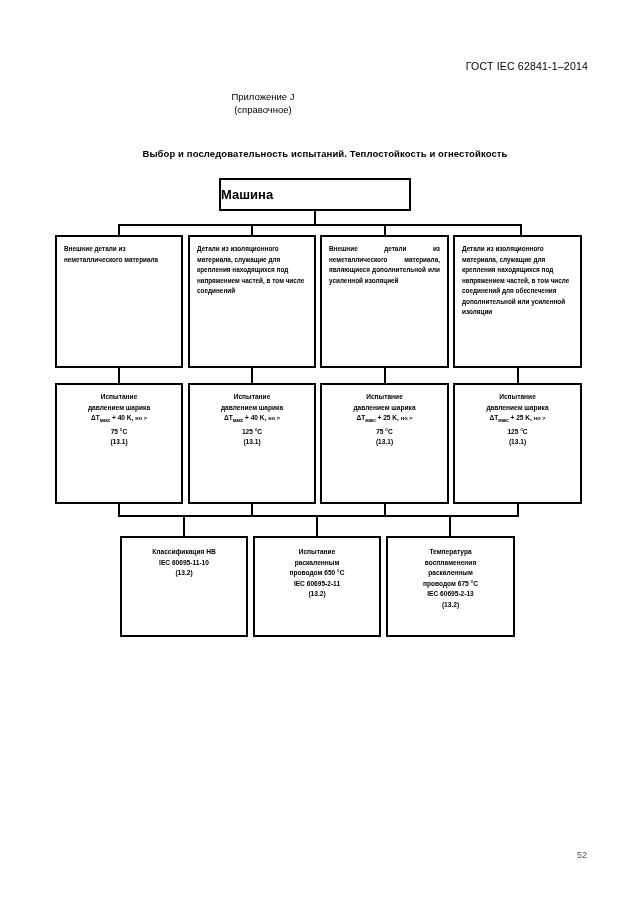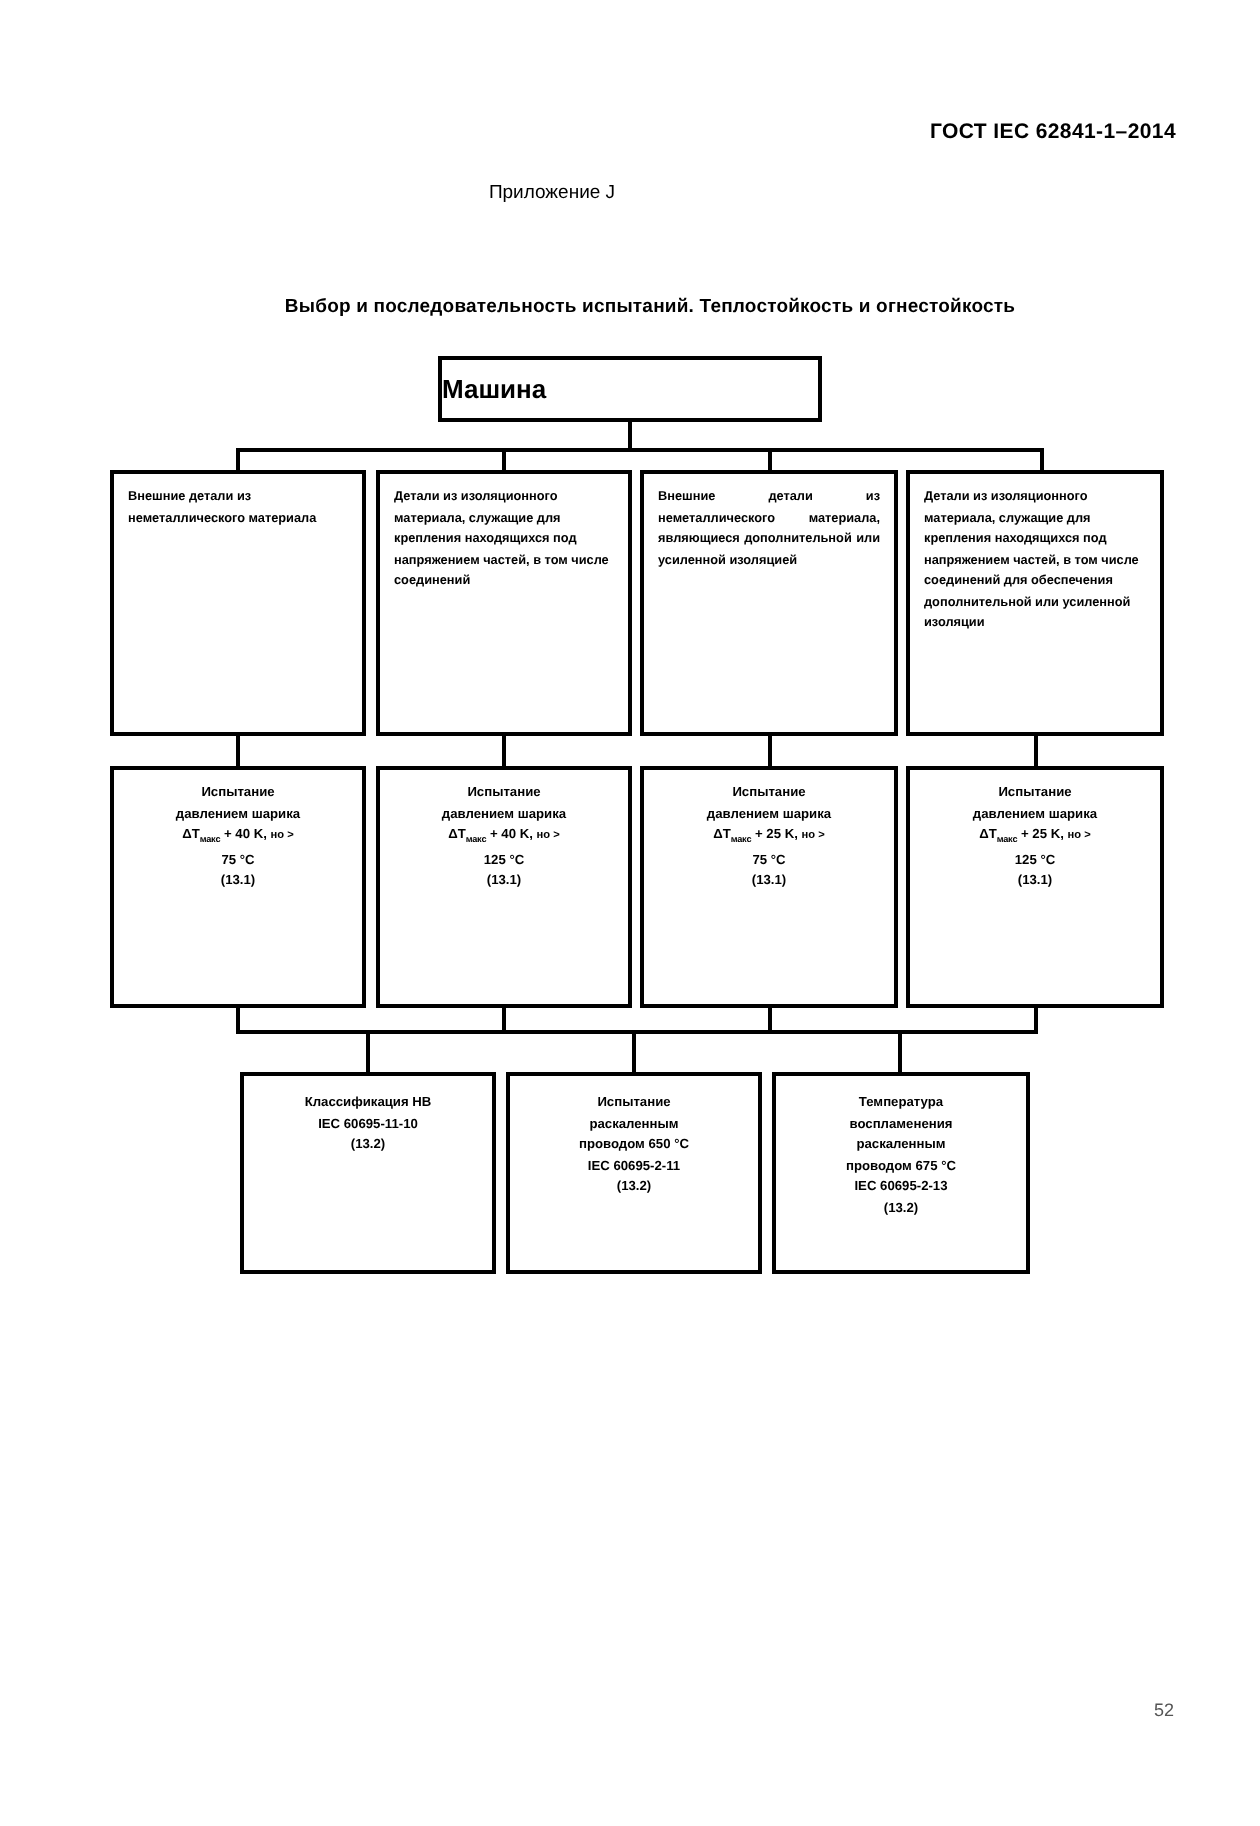--- a/index.html
+++ b/index.html
@@ -21,28 +21,28 @@
     width: 630px;
     height: 913px;
   }
 
   
   .doc-header {
     position: absolute;
     right: 42px;
     top: 60px;
     font-size: 10.5px;
-    font-weight: bold;
+    font-weight: normal;
     letter-spacing: 0.2px;
     white-space: nowrap;
   }
 
   .annex-block {
     position: absolute;
-    left: 16px;
+    left: 3px;
     top: 90px;
     width: 520px;
     text-align: center;
     font-size: 9.5px;
     line-height: 13px;
   }
 
   .flow-title {
     position: absolute;
     left: 0;
@@ -114,20 +114,21 @@
 </style>
 </head>
 <body>
 
 <div class="page">
 
   <div class="doc-header">ГОСТ IEC 62841-1–2014</div>
 
   <div class="annex-block">
     <div>Приложение J</div>
+    <div>(справочное)</div>
   </div>
 
   <div class="flow-title">Выбор и последовательность испытаний. Теплостойкость и огнестойкость</div>
 
   <div class="node node-root" style="left:219px; top:178px; width:192px; height:33px;">
     <span>Машина</span>
   </div>
 
   <div class="line-v" style="left:314px; top:211px; height:14px;"></div>
 

